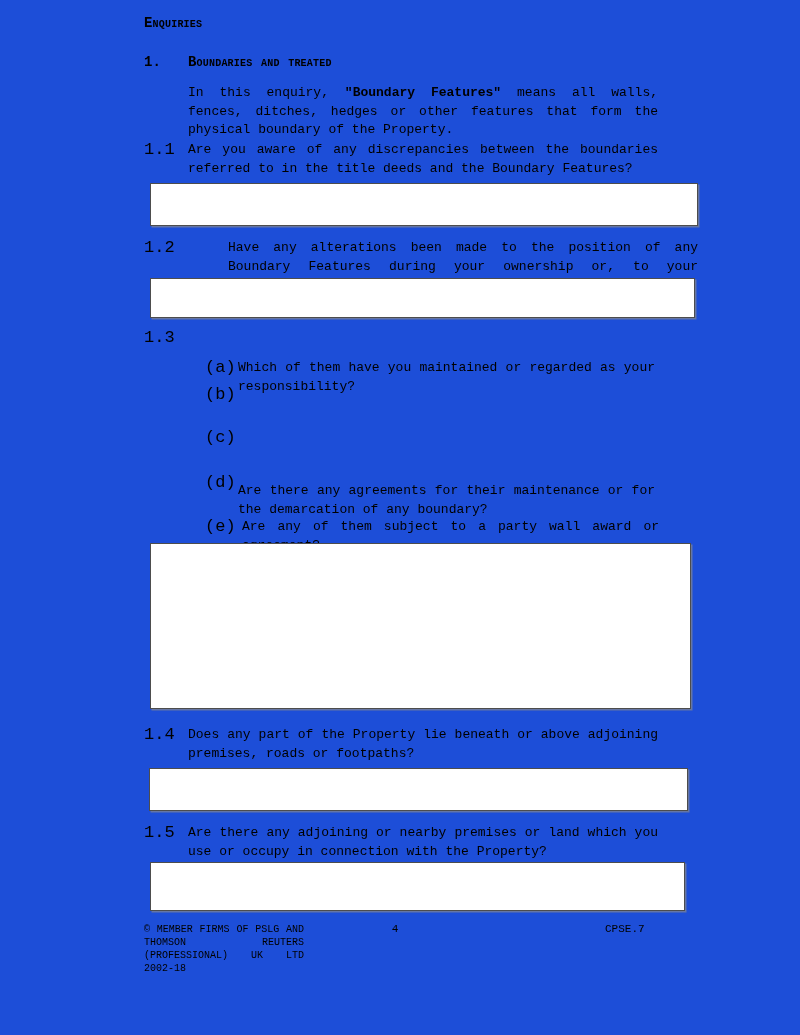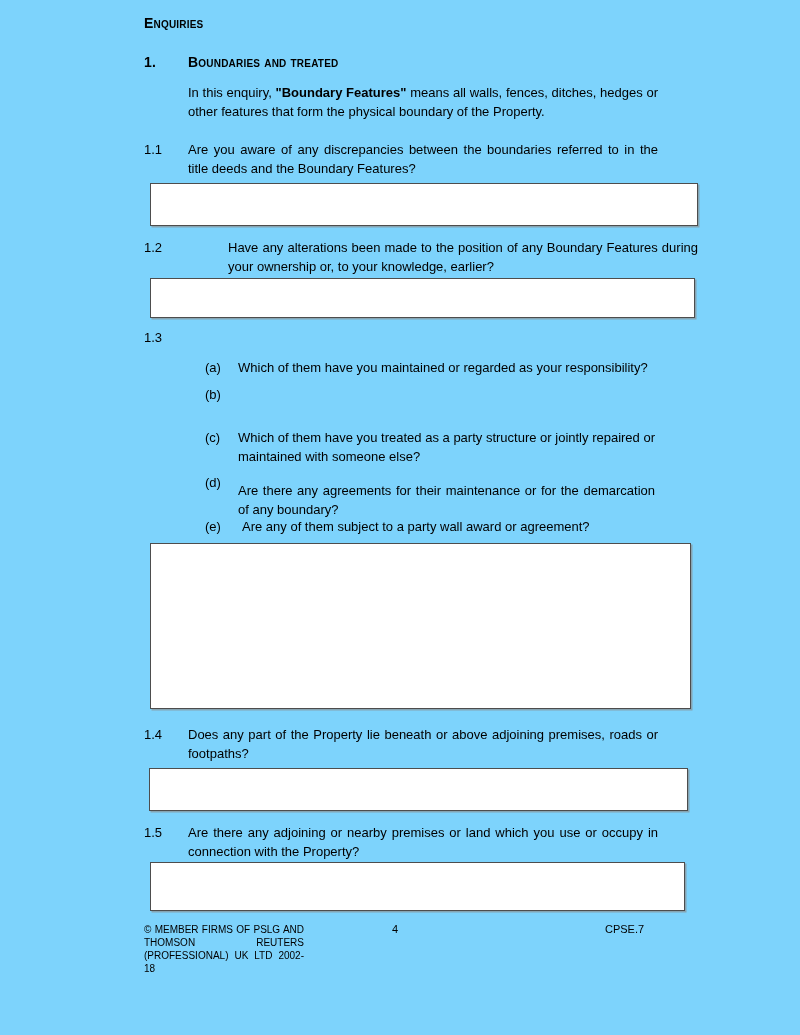--- a/index.html
+++ b/index.html
@@ -1,35 +1,35 @@
 <!DOCTYPE html>
 <html><head>
 <meta charset="utf-8">
 <style>
   html, body { margin: 0; padding: 0; background: #ffffff; }
   .page {
     position: relative;
     width: 800px;
     height: 1035px;
-    background: #7dd3fc;
-    font-family: Liberation Sans, sans-serif;
+    background: #1d4ed8;
+    font-family: Liberation Mono, monospace;
     color: #000000;
     overflow: hidden;
   }
   .abs { position: absolute; }
   .heading {
     font-size: 14px;
     font-weight: bold;
     font-variant: small-caps;
     letter-spacing: 0.2px;
     line-height: 18.5px;
     white-space: nowrap;
   }
   .num {
-    font-size: 13px;
+    font-size: 17px;
     line-height: 18.5px;
     white-space: nowrap;
   }
   .para {
     font-size: 13px;
     line-height: 18.5px;
     text-align: justify;
   }
   .answer-box {
     position: absolute;
@@ -75,21 +75,20 @@
   <div class="answer-box" style="left:150px; top:278px; width:545px; height:40px;"></div>
 
   <div class="abs num" style="left:144px; top:329px;">1.3</div>
 
   <div class="abs num" style="left:205px; top:359px;">(a)</div>
   <div class="abs para" style="left:238px; top:359px; width:417px;">Which of them have you maintained or regarded as your responsibility?</div>
 
   <div class="abs num" style="left:205px; top:386px;">(b)</div>
 
   <div class="abs num" style="left:205px; top:429px;">(c)</div>
-  <div class="abs para" style="left:238px; top:429px; width:417px;">Which of them have you treated as a party structure or jointly repaired or maintained with someone else?</div>
 
   <div class="abs num" style="left:205px; top:474px;">(d)</div>
   <div class="abs para" style="left:238px; top:474px; width:417px;margin-top:8px;">Are there any agreements for their maintenance or for the demarcation of any boundary?</div>
 
   <div class="abs num" style="left:205px; top:518px;">(e)</div>
   <div class="abs para" style="left:242px; top:518px; width:417px;">Are any of them subject to a party wall award or agreement?</div>
 
   <div class="answer-box" style="left:150px; top:543px; width:541px; height:166px;"></div>
 
   <div class="abs num" style="left:144px; top:726px;">1.4</div>

